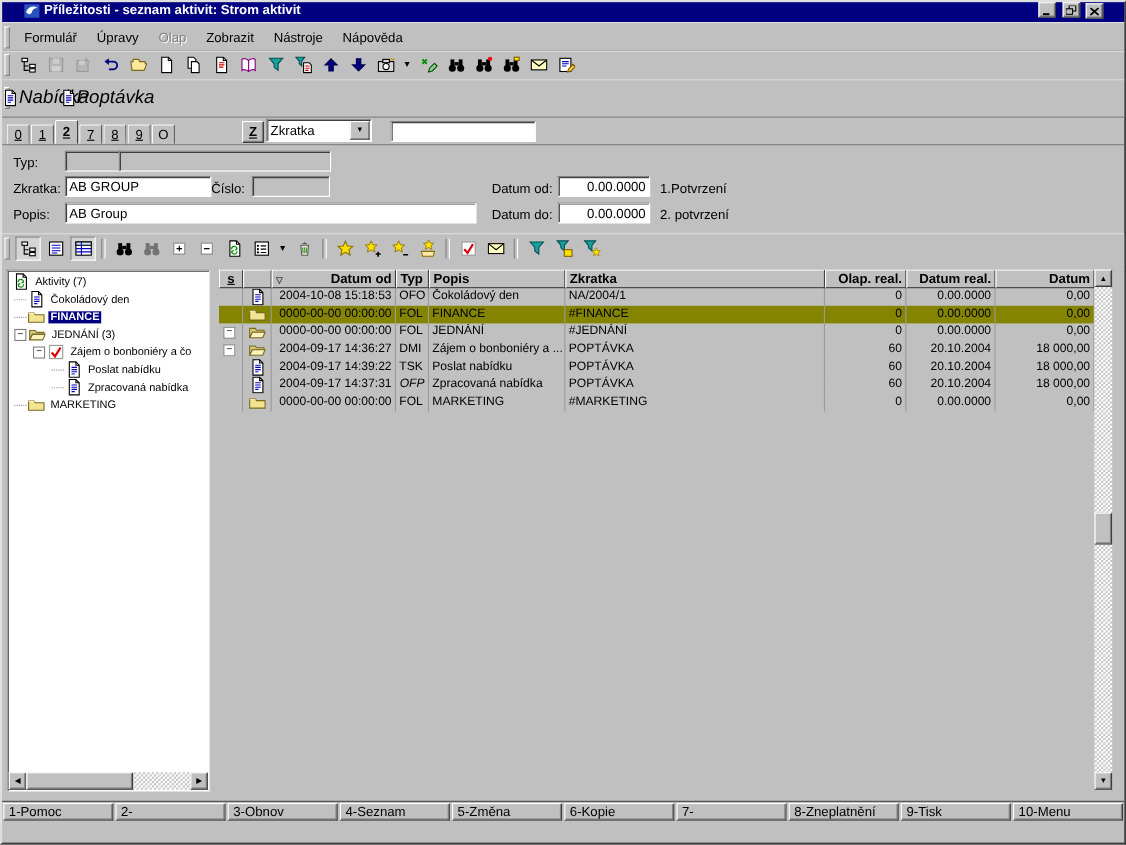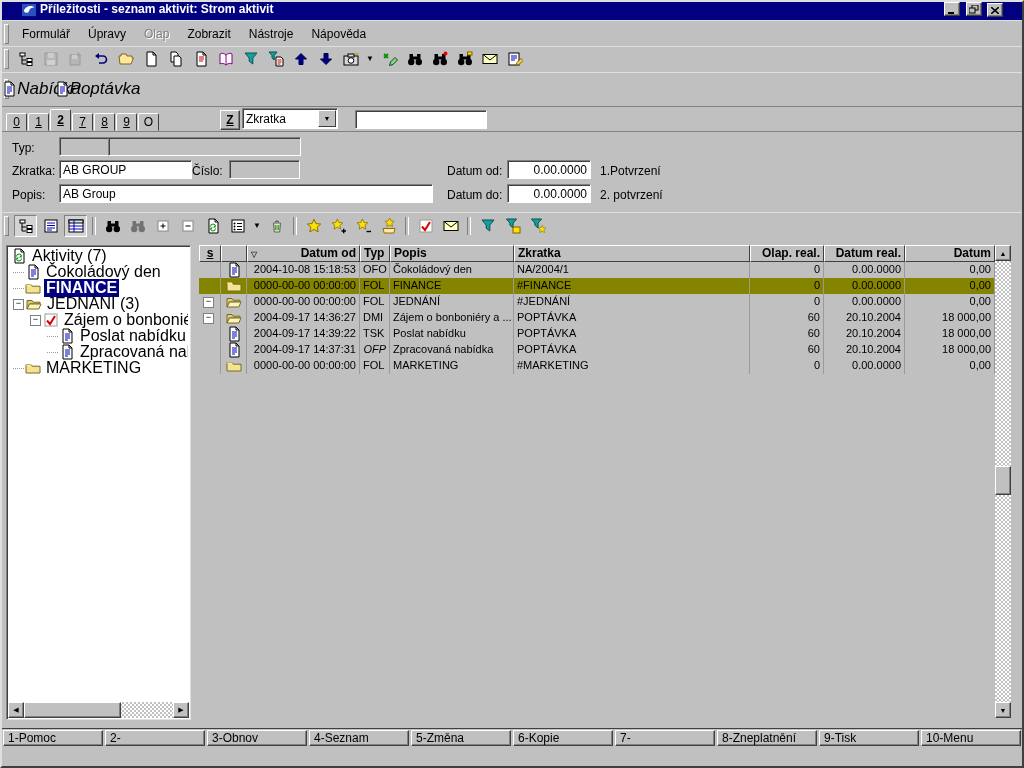--- a/index.html
+++ b/index.html
@@ -77,21 +77,21 @@
            border-bottom:1px solid #404040;}
   .treepanel{position:absolute;left:4px;top:5px;width:183px;height:473px;background:#fff;
              border:1px solid;border-color:#808080 #dfdfdf #dfdfdf #808080;
              box-shadow:inset 1px 1px 0 #404040;overflow:hidden;}
   .tree{position:absolute;left:2px;top:2px;right:2px;bottom:18px;overflow:hidden;}
   .trow{height:16px;display:flex;align-items:center;white-space:nowrap;}
   .tspacer{flex:none;height:1px;}
   .dots{flex:none;width:11px;height:1px;border-bottom:1px dotted #9a9a9a;margin-right:1px;}
   .expbox{flex:none;width:9px;height:9px;background:#fff;border:1px solid #808080;font-size:9px;
           line-height:7px;text-align:center;margin-right:2px;color:#000;}
-  .tlabel{padding:0 2px;font-size:16px;}
+  .tlabel{padding:0 2px;font-size:10px;}
   .tlabel.sel{background:#000080;color:#fff;font-weight:bold;}
   .trow .icn{margin-right:3px;flex:none;}
   
   .hscroll{position:absolute;left:1px;right:1px;bottom:1px;height:16px;display:flex;}
   .sbtn{width:16px;height:16px;flex:none;background:#c0c0c0;border:1px solid;
         border-color:#fff #404040 #404040 #fff;box-shadow:inset -1px -1px 0 #808080;
         display:flex;align-items:center;justify-content:center;font-size:7px;padding:0;}
   .strack{flex:1;position:relative;background:#fff;
           background-image:linear-gradient(45deg,#c0c0c0 25%,transparent 25%,transparent 75%,#c0c0c0 75%),
                            linear-gradient(45deg,#c0c0c0 25%,transparent 25%,transparent 75%,#c0c0c0 75%);

